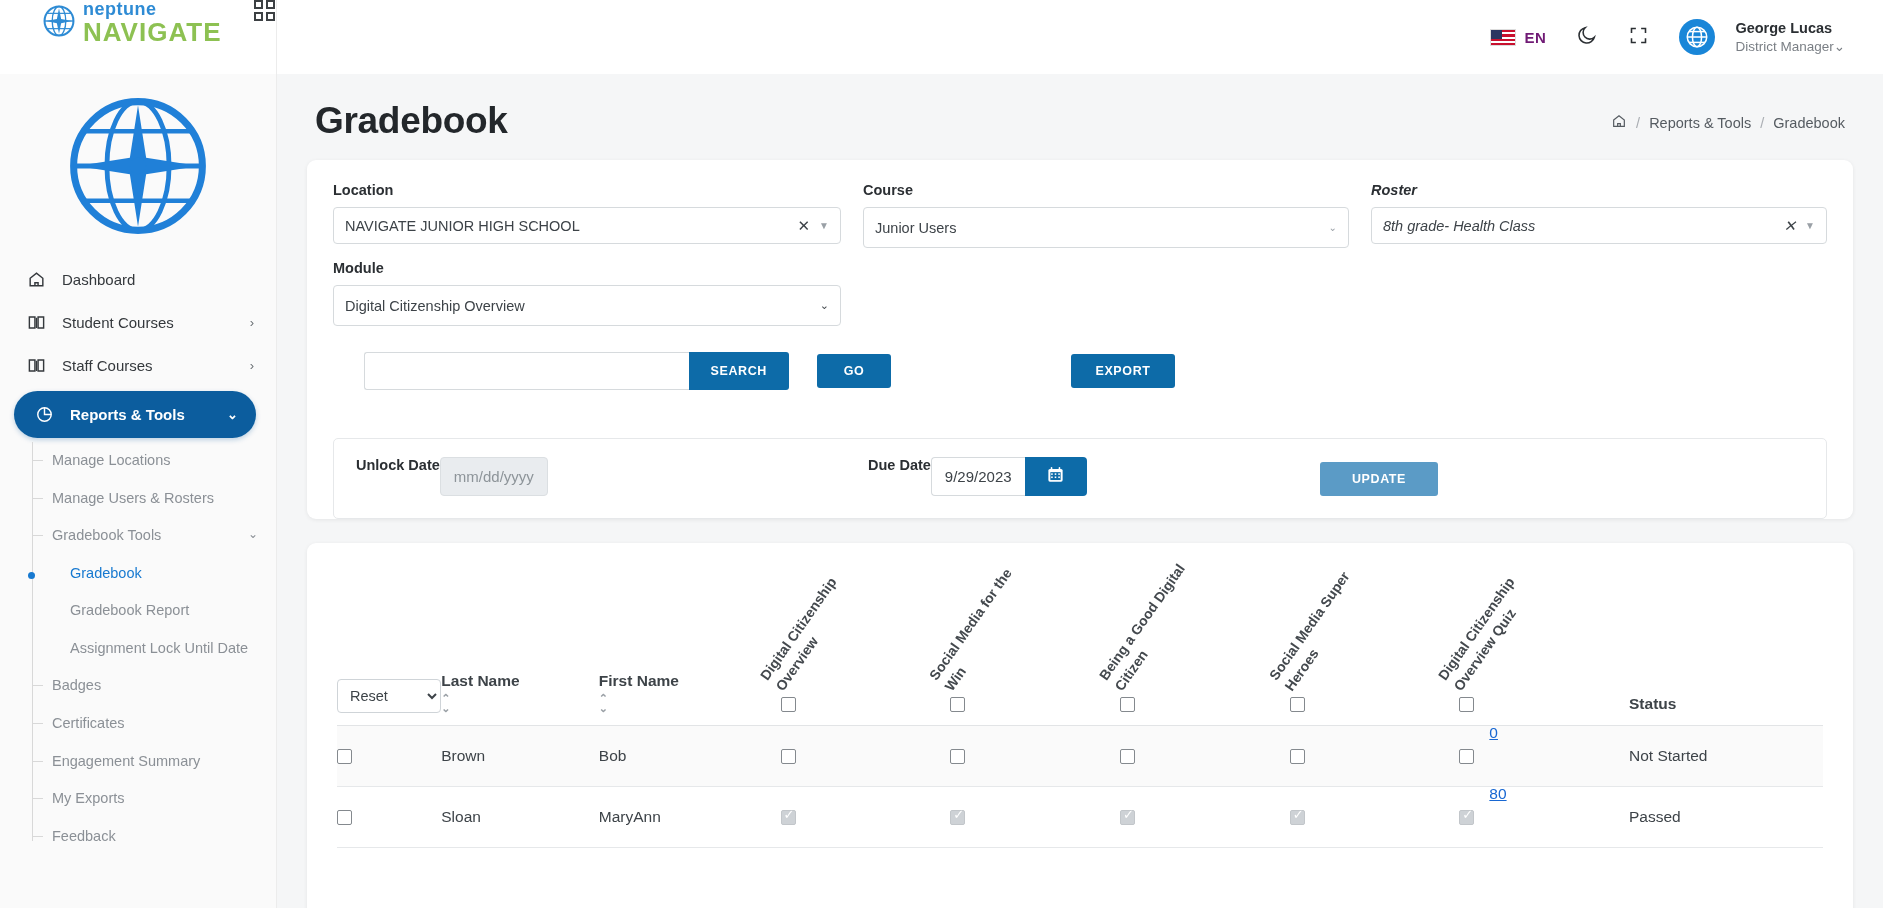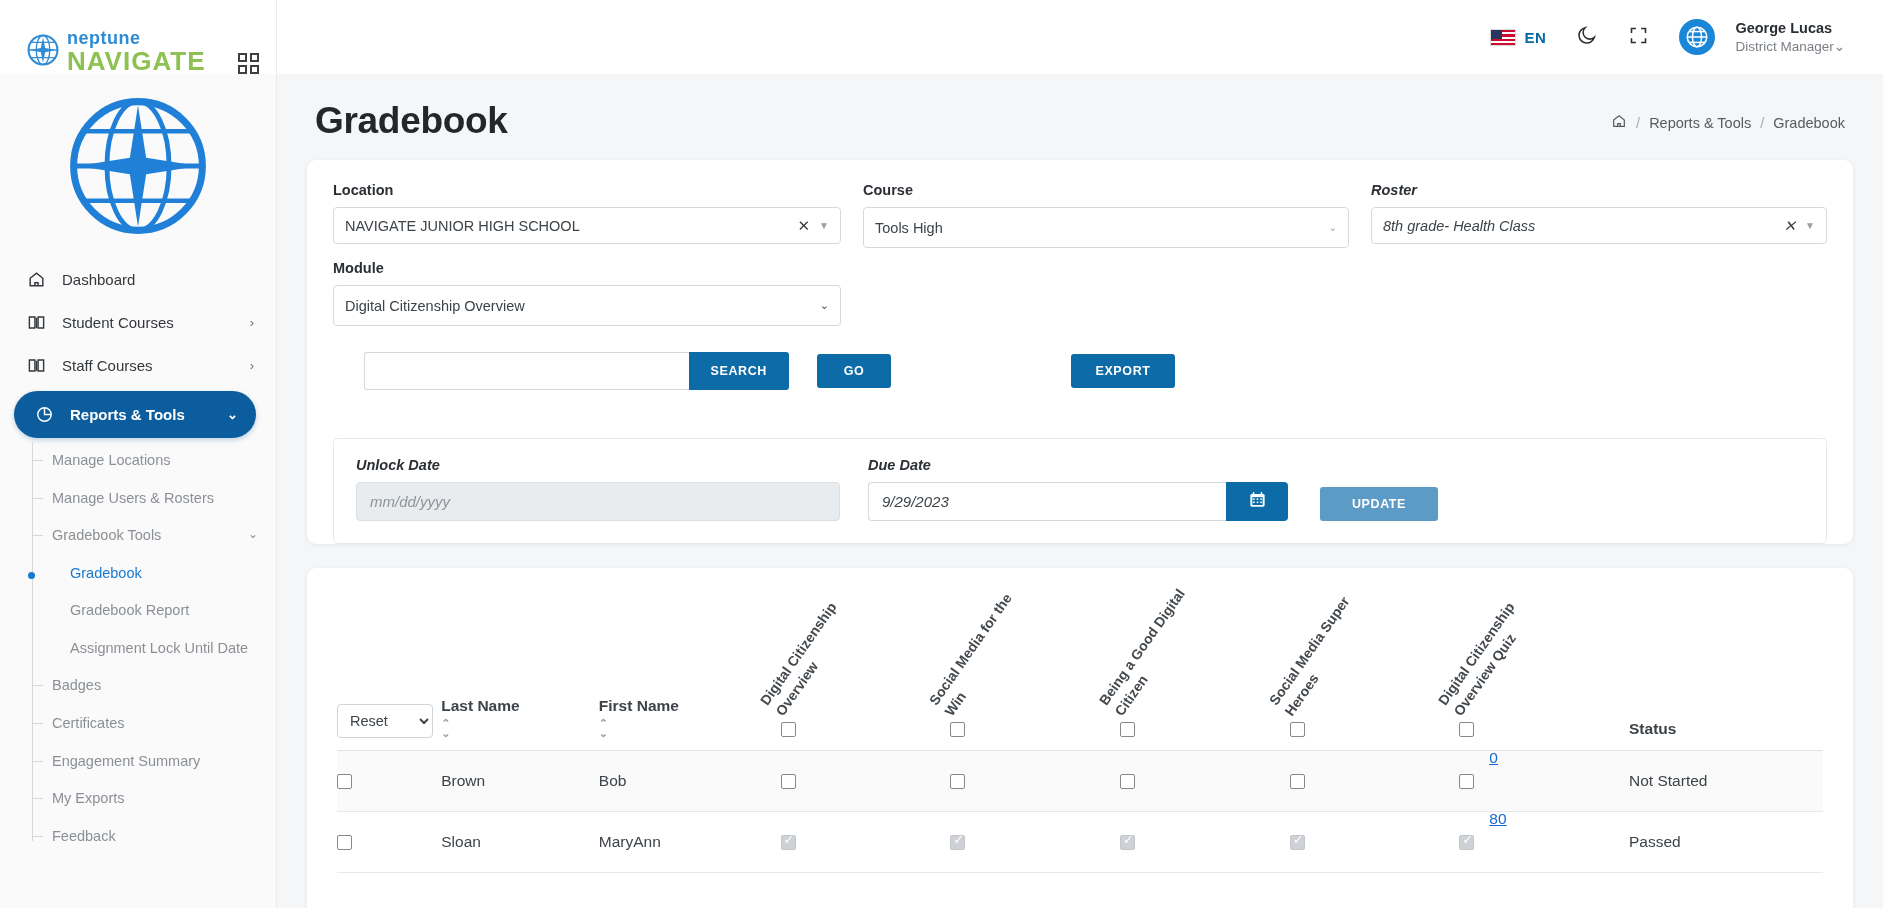--- a/index.html
+++ b/index.html
@@ -14,22 +14,22 @@
 
   
   .sidebar {
     width: 277px; min-width: 277px; height: 908px;
     background: #fafafa;
     border-right: 1px solid #ececec;
     position: relative; z-index: 5;
     overflow: hidden;
   }
   .brand {
-    height: 74px; display: flex; align-items: flex-end;
-    padding-left: 26px; gap: 33px; background: #fff;
+    height: 74px; display: flex; align-items: flex-start;
+    padding-left: 42px; gap: 33px; background: #fff;
   }
   .brand-logo { display: flex; align-items: center; gap: 7px; }
   .brand-text { display: flex; flex-direction: column; line-height: 1; }
   .brand-top {
     font-size: 18px; font-weight: 700; color: #2e8bd4; letter-spacing: .5px;
   }
   .brand-bottom {
     font-size: 26px; font-weight: 700; color: #8dc152; letter-spacing: 1px;
     margin-top: 1px;
   }
@@ -80,21 +80,21 @@
   .main { flex: 1; height: 908px; overflow: hidden; position: relative; background: #f5f6f7; }
   .topbar {
     height: 74px; background: #fff; display: flex; align-items: center;
     justify-content: flex-end; padding-right: 38px; gap: 0;
   }
   .tb-item { display: flex; align-items: center; gap: 9px; margin-left: 30px; cursor: pointer; }
   .flag { width: 26px; height: 17px; position: relative; overflow:hidden; border:.5px solid #ddd;}
   .flag .stripes { position:absolute; inset:0; background:
       repeating-linear-gradient(to bottom, #c8102e 0 2.2px, #fff 2.2px 4.4px); }
   .flag .canton { position:absolute; left:0; top:0; width:11px; height:9px; background:#2a3560;}
-  .lang { font-size: 15px; font-weight: 700; color: #0369a1; letter-spacing: .5px;}
+  .lang { font-size: 15px; font-weight: 700; color: #701a75; letter-spacing: .5px;}
   .avatar {
     width: 36px; height: 36px; border-radius: 50%; background: #1986d8;
     display: flex; align-items: center; justify-content: center;
   }
   .user-meta { line-height: 1.15; margin-left: 11px; }
   .user-name { font-size: 14.5px; font-weight: 700; color: #2b2f33; }
   .user-role { font-size: 13.5px; color: #7a7f85; }
 
   .page-head {
     display: flex; align-items: flex-end; justify-content: space-between;
@@ -140,21 +140,21 @@
   }
   .btn.search { border-radius: 0 3px 3px 0; height: 38px; padding: 0 22px;}
   .btn.go { height: 34px; width: 74px; margin-left: 28px; }
   .btn.export { height: 34px; width: 104px; margin-left: 180px; }
   .btn.update { height: 34px; width: 118px; background: #5b9bc6; margin-left: 32px;}
 
   .dates {
     margin: 22px 26px 0 26px; border: 1px solid #e6e8ea; border-radius: 5px;
     padding: 18px 22px 22px 22px; display: flex; align-items: flex-end;
   }
-  .dcol { display: flex; flex-direction: column; font-style: italic; }
+  .dcol { display: flex; flex-direction: row; }
   .dcol.one { width: 484px; }
   .dcol.two { width: 420px; margin-left: 28px;}
   .dfield {
     height: 39px; border: 1px solid #d6dadd; border-radius: 4px;
     display: flex; align-items: center; padding: 0 13px; font-size: 15px;
   }
   .dfield.disabled { background: #e9ecef; color: #8d9499; border-color: #dbdfe2;}
   .datewrap { display: flex; }
   .datewrap .dfield { flex: 1; border-radius: 4px 0 0 4px; border-right: none; color: #3d4348;}
   .calbtn {
@@ -180,21 +180,21 @@
   .sortico { font-size: 11px; color: #9aa0a6; line-height: .85; margin-top: 4px; }
   .sortico span { display:block; }
   .rot-wrap { height: 130px; position: relative; }
   .rot {
     position: absolute; bottom: 0; left: 6px;
     transform-origin: left bottom; transform: rotate(-55deg);
     font-size: 14px; color: #44494e; line-height: 1.35;
     white-space: normal; width: 155px;
   }
   .reset-sel {
-    width: 96px; height: 34px; border: 1px solid #cfd4d8; border-radius: 4px;
+    width: 104px; height: 34px; border: 1px solid #cfd4d8; border-radius: 4px;
     background: #fff; font-size: 14.5px; color: #3d4348; font-family: inherit;
     padding: 0 8px; cursor: pointer;
   }
   .cb {
     -webkit-appearance: none; appearance: none; width: 15px; height: 15px;
     border: 1px solid #84898e; border-radius: 2px; background: #fff; cursor: pointer;
     display: inline-block; vertical-align: middle;
   }
   .cb.checked-dis {
     background: #ced2d6; border-color: #c2c6ca; position: relative; cursor: default;
@@ -412,21 +412,21 @@
             <label class="flabel" style="margin-top:16px">Module</label>
             <div class="ctl select">
               <span class="val">Digital Citizenship Overview</span>
               <span class="caret">⌄</span>
             </div>
           </div>
 
           <div class="fcol c2">
             <label class="flabel">Course</label>
             <div class="ctl big">
-              <span class="val">Tools High</span>
+              <span class="val">Junior Users</span>
               <span class="caret">⌄</span>
             </div>
           </div>
 
           <div class="fcol c3">
             <label class="flabel">Roster</label>
             <div class="ctl">
               <span class="val">8th grade- Health Class</span>
               <span class="x">✕</span>
               <span class="caret">▼</span>

